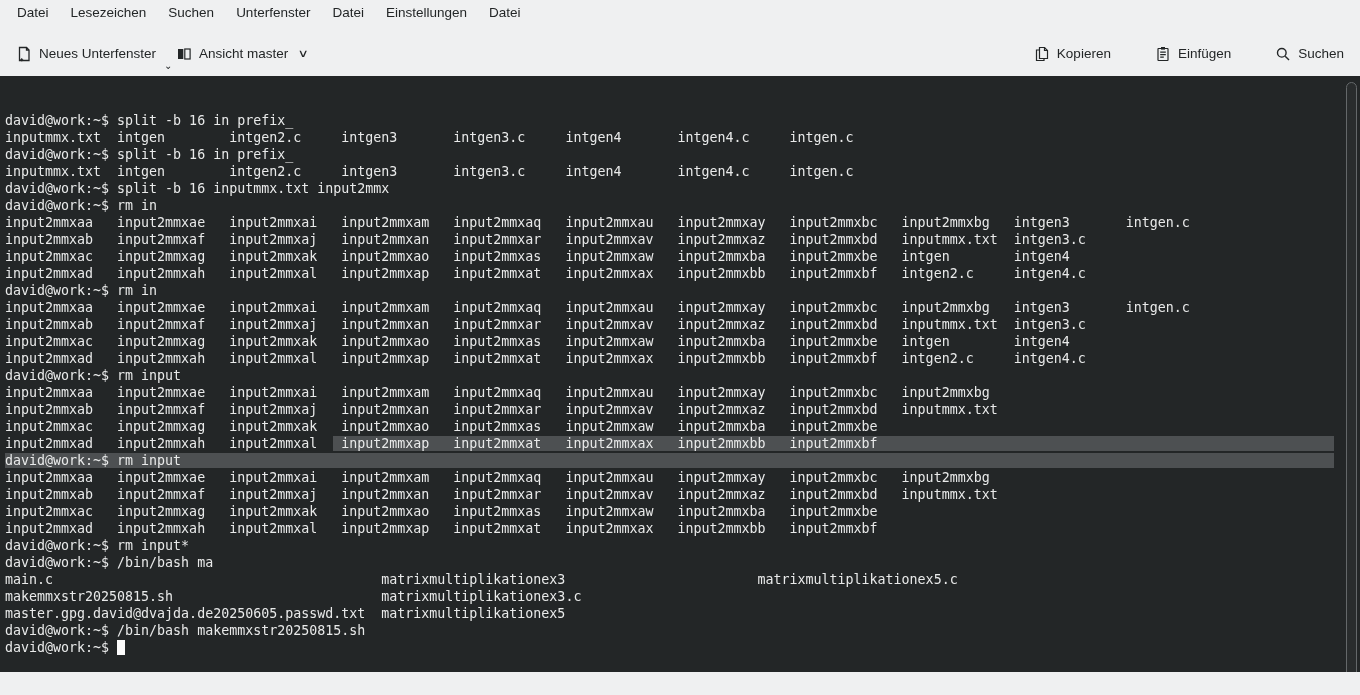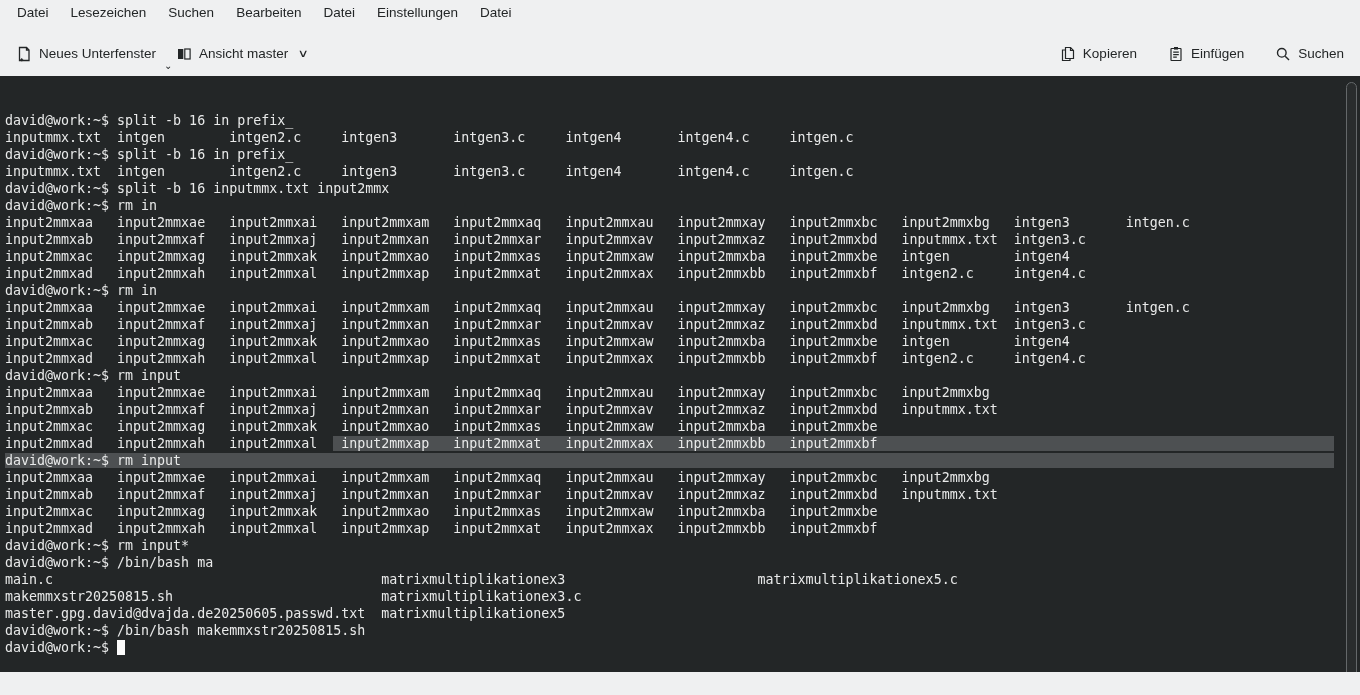--- a/index.html
+++ b/index.html
@@ -23,21 +23,21 @@
     height:31px;display:flex;
     padding-left:6px;font-size:13.5px;
   }
   .menu-item{padding:5px 11px;cursor:default;}
   
   .toolbar{
     height:45px;display:flex;align-items:center;
     padding:0 12px;font-size:13.5px;
   }
   .tb-left{display:flex;align-items:center;gap:12px;}
-  .tb-right{margin-left:auto;display:flex;align-items:center;gap:23px;}
+  .tb-right{margin-left:auto;display:flex;align-items:center;gap:36px;}
   .tbtn{display:flex;align-items:center;gap:7px;position:relative;padding:3px 4px;}
   .tbtn svg{display:block;}
   .drop-under{
     position:absolute;left:152px;bottom:-6px;font-size:10px;line-height:10px;color:#232627;
   }
   .chev{font-size:11px;margin-left:4px;transform:scaleX(1.4);display:inline-block;color:#232627;}
   
   .terminal{
     position:absolute;left:0;top:76px;width:1360px;height:596px;
     background:var(--term-bg);
@@ -62,21 +62,21 @@
     border:1px solid #64686a;border-radius:6px;background:rgba(255,255,255,0.03);
   }
 </style>
 </head>
 <body>
 
 <div class="menubar">
     <span class="menu-item">Datei</span>
     <span class="menu-item">Lesezeichen</span>
     <span class="menu-item">Suchen</span>
-    <span class="menu-item">Bearbeiten</span>
+    <span class="menu-item">Unterfenster</span>
     <span class="menu-item">Datei</span>
     <span class="menu-item">Einstellungen</span>
     <span class="menu-item">Datei</span>
   </div>
 
 <div class="toolbar">
   <div class="tb-left">
     <div class="tbtn">
       <span>
         <svg width="16" height="16" viewBox="0 0 16 16" fill="none" stroke="#232627" stroke-width="1.3">

